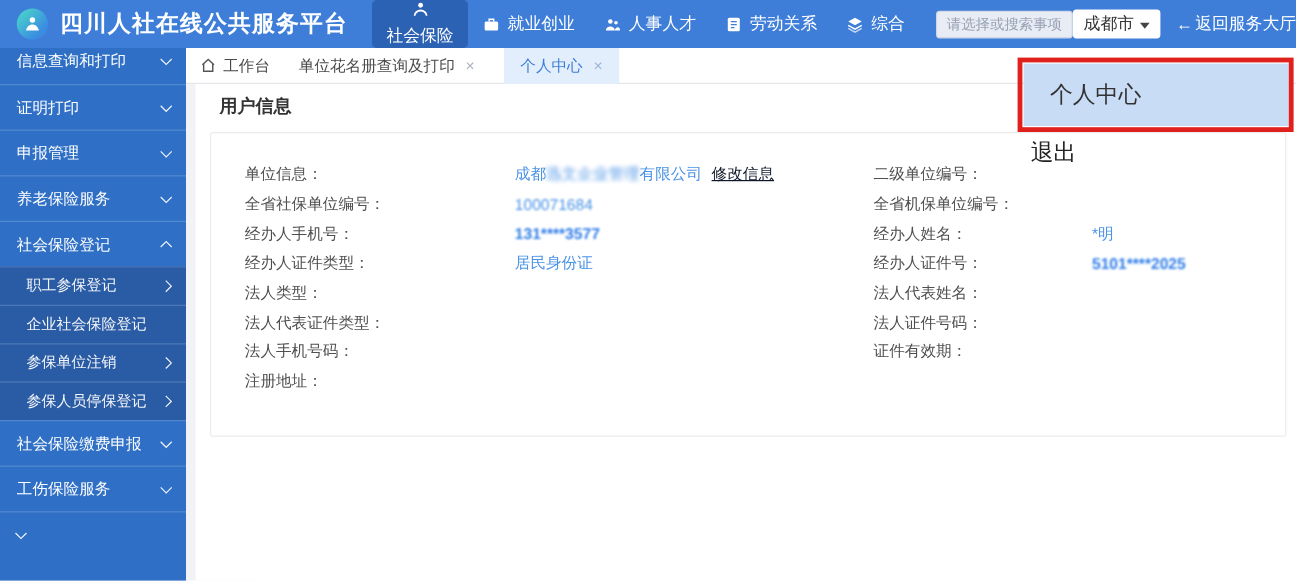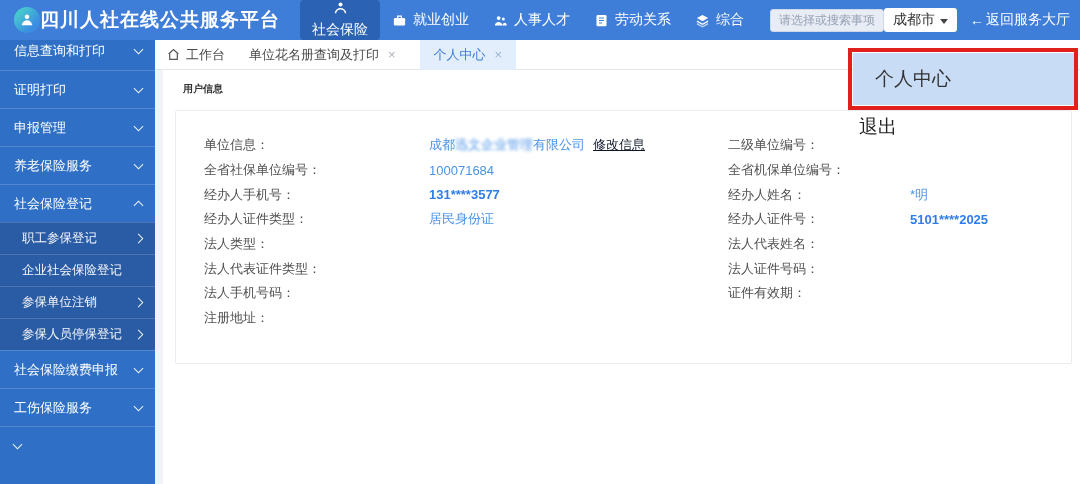--- a/index.html
+++ b/index.html
@@ -5,21 +5,21 @@
   * { margin:0; padding:0; box-sizing:border-box; }
   html,body { width:1080px; height:484px; overflow:hidden;
     font-family:"Liberation Sans","DejaVu Sans",sans-serif; background:#fff; position:relative; }
 
   
   .header { position:absolute; left:0; top:0; width:1080px; height:40px; background:#3e7ed8;
     display:flex; align-items:center; padding:0 12px 0 14px; z-index:5; }
   .logo { width:26px; height:26px; border-radius:50%; flex:0 0 26px;
     background:linear-gradient(135deg,#49d8c8 5%,#3b8de2 75%);
     display:flex; align-items:center; justify-content:center; }
-  .app-title { color:#fff; font-weight:bold; font-size:19px; letter-spacing:1px; white-space:nowrap; }
+  .app-title { color:#fff; font-weight:bold; font-size:19px; margin-left:10px; letter-spacing:1px; white-space:nowrap; }
   .nav { display:flex; align-items:center; margin-left:20px; height:40px; }
   .nav-item { display:flex; align-items:center; gap:6px; color:#fff; font-size:14px;
     padding:0 12px; height:40px; cursor:pointer; border-radius:4px; white-space:nowrap; }
   .nav-item.active { background:#2b62b4;flex-direction:column; }
   .nav-ic { display:flex; align-items:center; color:#fff; }
   .search-box { margin-left:14px; width:118px; height:23px; background:#e7ecf5; border:1px solid #cfd8e6;
     border-radius:3px; color:#98a2b3; font-size:12px; display:flex; align-items:center; padding:0 8px; white-space:nowrap; }
   .hdr-right { margin-left:auto; display:flex; align-items:center; gap:13px; }
   .city-box { background:#fff; border-radius:3px; height:24px; padding:0 9px; display:flex;
     align-items:center; color:#333; font-size:14px; gap:5px; cursor:pointer; white-space:nowrap; }
@@ -49,21 +49,21 @@
     margin-right:24px; height:30px; cursor:pointer; white-space:nowrap; }
   .tab .close { color:#aab2bd; font-size:13px; margin-left:3px; }
   .tab.active { background:#e2eefb; color:#3c7cd8; padding:0 14px; margin-right:0; }
   .tab.active .close { color:#9bb4d4; }
   .tab-home { display:flex; align-items:center; color:#555; }
 
   
   .content { position:absolute; left:155px; top:70px; right:0; bottom:0; background:#f1f3f6;
     padding-left:8px; z-index:3; }
   .panel { background:#fff; height:100%; padding:6px 8px 0 12px; }
-  .section-title { font-size:10px; font-weight:bold; color:#333; padding-left:8px; height:26px; line-height:26px; }
+  .section-title { font-size:15px; font-weight:bold; color:#333; padding-left:8px; height:26px; line-height:26px; }
   .card { border:1px solid #ececec; border-radius:2px; margin-top:8px; padding:22px 0 0 0; height:254px; }
   .cols { display:flex; }
   .col-left  { flex:0 0 552px; padding-left:28px; }
   .col-right { flex:1; }
   .frow { display:flex; align-items:center; height:24.7px; font-size:13px; }
   .frow .lbl { color:#4f4f4f; white-space:nowrap; }
   .col-left  .lbl { width:225px; }
   .col-right .lbl { width:182px; }
   .frow .val { color:#4b93e6; white-space:nowrap; }
   .val.strong { font-weight:bold; color:#2f7de8; }

